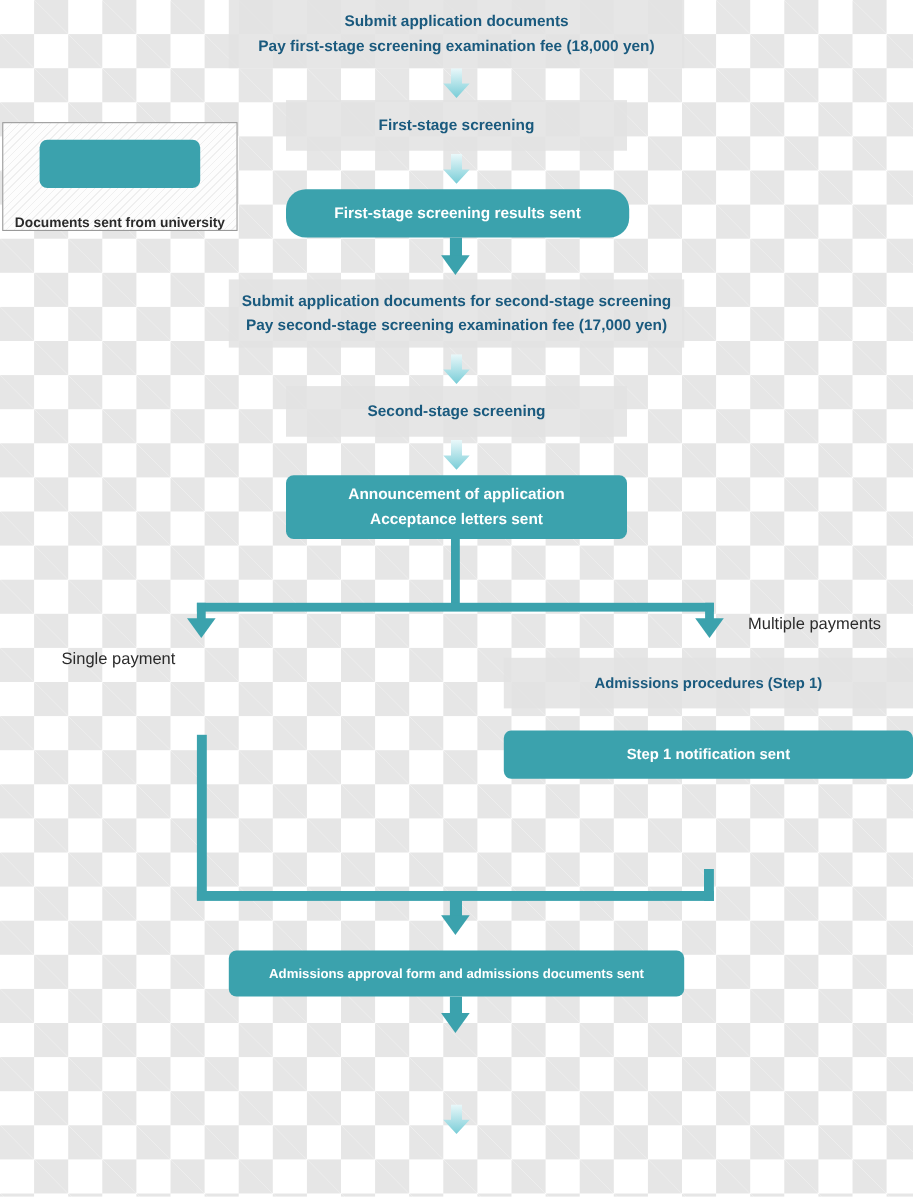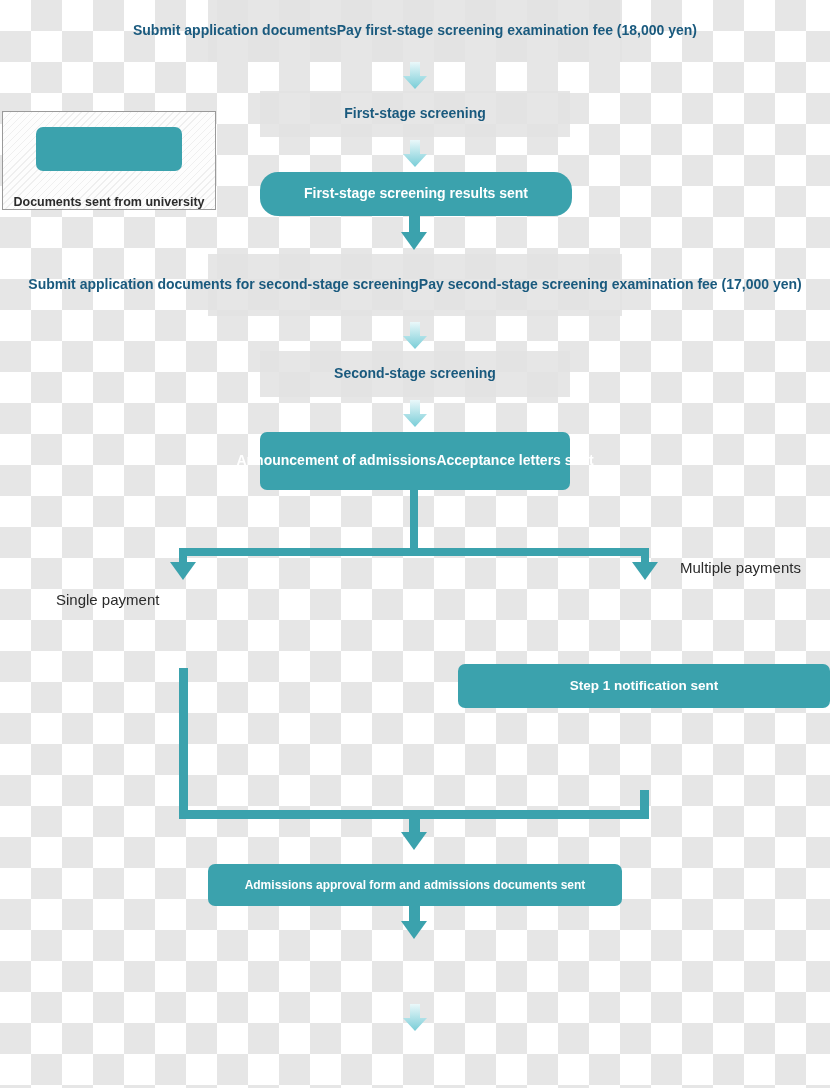--- a/index.html
+++ b/index.html
@@ -20,21 +20,21 @@
       linear-gradient(45deg, #e6e6e6 25%, transparent 25%, transparent 75%, #e6e6e6 75%);
     background-size: 62px 62px;
     background-position: 0 0, 31px 31px;
   }
 
   
   .node {
     position: absolute;
     box-sizing: border-box;
     display: flex;
-    flex-direction: row;
+    flex-direction: column;
     align-items: center;
     justify-content: center;
     text-align: center;
   }
   .node.gray {
     background: rgba(226,226,226,0.88);
     color: #1a5a7e;
     font-weight: bold;
   }
   .node.teal {
@@ -183,38 +183,41 @@
     <defs>
       <linearGradient id="lg4" x1="0" y1="0" x2="0" y2="1">
         <stop offset="0%" stop-color="#eaf8fa"></stop>
         <stop offset="100%" stop-color="#79cdd7"></stop>
       </linearGradient>
     </defs>
     <polygon points="8,0 18,0 18,14 25,14 13,27 1,14 8,14" fill="url(#lg4)"></polygon>
   </svg>
 
   <div class="node teal" style="left:260px; top:432px; width:310px; height:58px; font-size:14px;">
-    <span class="line">Announcement of admissions</span>
+    <span class="line">Announcement of application</span>
     <span class="line">Acceptance letters sent</span>
   </div>
 
   <div class="vline" style="left:410px; top:490px; width:8px; height:60px;"></div>
 
   <div class="hline" style="left:179px; top:548px; width:470px; height:8px;"></div>
 
   <div class="vline" style="left:179px; top:548px; width:8px; height:16px;"></div>
   <div class="arrow-solid" style="left:170px; top:562px;"></div>
 
   <div class="vline" style="left:641px; top:548px; width:8px; height:16px;"></div>
   <div class="arrow-solid" style="left:632px; top:562px;"></div>
 
   <div class="branch-label" style="left:56px; top:559px;margin-top:32px;">Single payment</div>
   <div class="branch-label" style="left:680px; top:559px;">Multiple payments</div>
 
 
+  <div class="node gray" style="left:458px; top:598px; width:372px; height:46px; font-size:13.5px;">
+    <span class="line">Admissions procedures (Step 1)</span>
+  </div>
 
   <div class="node teal" style="left:458px; top:664px; width:372px; height:44px; font-size:13.5px;">
     <span class="line">Step 1 notification sent</span>
   </div>
 
 
   <div class="vline" style="left:179px; top:668px; width:9px; height:150px;"></div>
 
   <div class="hline" style="left:179px; top:810px; width:470px; height:9px;"></div>
 

